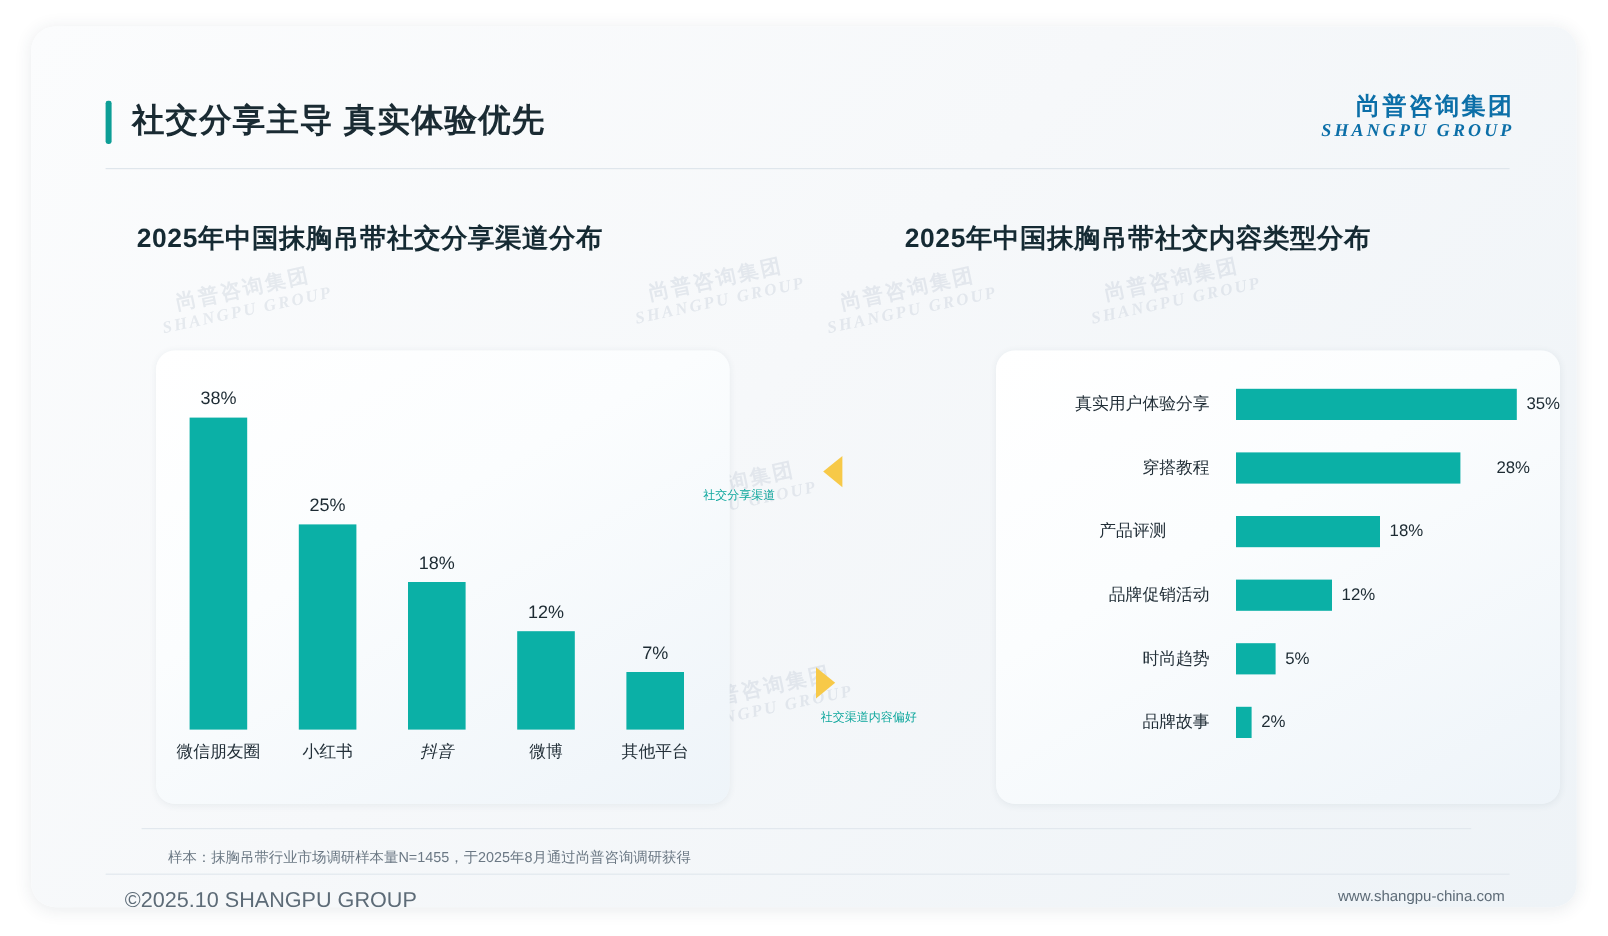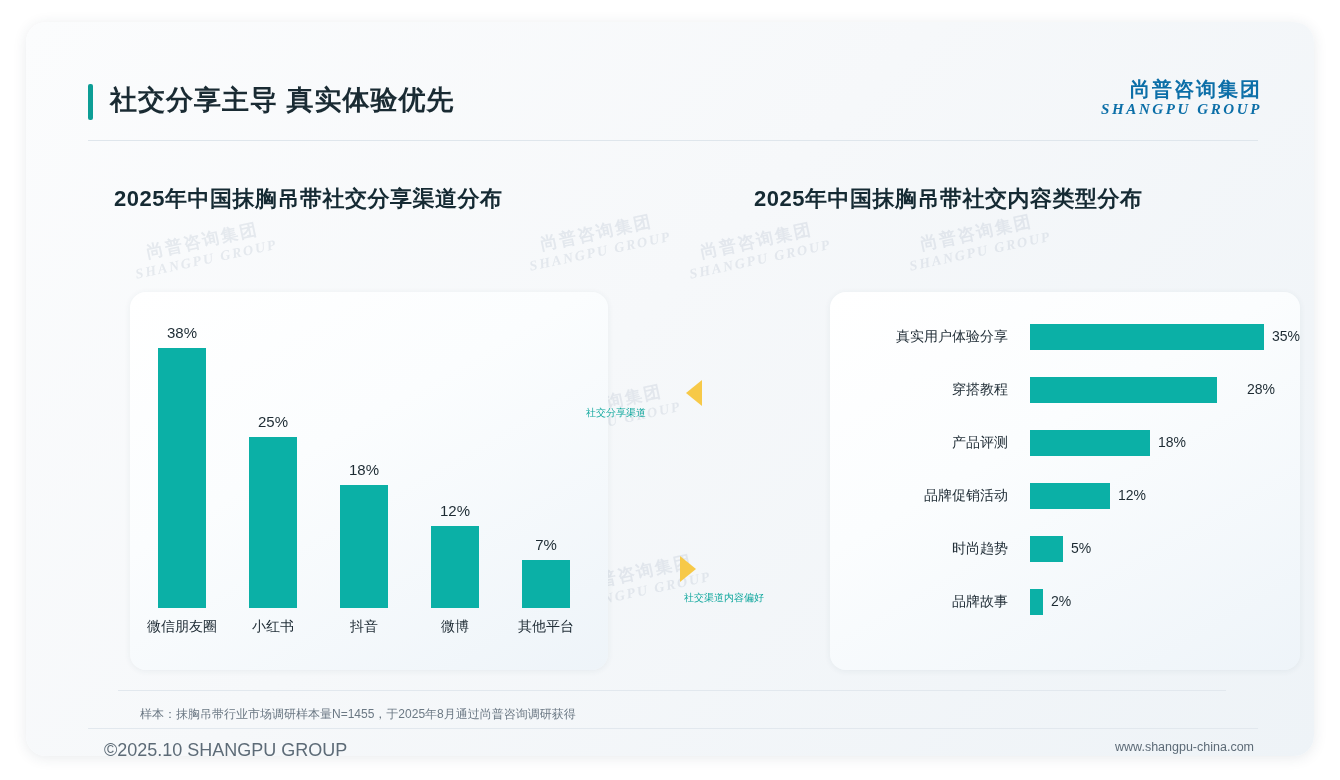--- a/index.html
+++ b/index.html
@@ -259,39 +259,39 @@
     <div class="panel" id="panel-left">
       <div id="vbars">
           <div class="vbar" style="left: 28px; bottom: 62px; height: 260px; width: 48px;"></div>
           <div class="vbar-val" style="left: 17px; top: 32px; text-align: center;">38%</div>
           <div class="vbar-lbl" style="left: 4px; top: 326px;">微信朋友圈</div>
           <div class="vbar" style="left: 119px; bottom: 62px; height: 171px; width: 48px;"></div>
           <div class="vbar-val" style="left: 108px; top: 121px;">25%</div>
           <div class="vbar-lbl" style="left: 95px; top: 326px;">小红书</div>
           <div class="vbar" style="left: 210px; bottom: 62px; height: 123px; width: 48px;"></div>
           <div class="vbar-val" style="left: 199px; top: 169px;">18%</div>
-          <div class="vbar-lbl" style="left: 186px; top: 326px;">抖音</div>
+          <div class="vbar-lbl" style="left: 186px; top: 326px; font-style: italic;">抖音</div>
           <div class="vbar" style="left: 301px; bottom: 62px; height: 82px; width: 48px;"></div>
           <div class="vbar-val" style="left: 290px; top: 210px;">12%</div>
           <div class="vbar-lbl" style="left: 277px; top: 326px;">微博</div>
           <div class="vbar" style="left: 392px; bottom: 62px; height: 48px; width: 48px;"></div>
           <div class="vbar-val" style="left: 381px; top: 244px;">7%</div>
           <div class="vbar-lbl" style="left: 368px; top: 326px;">其他平台</div>
         </div>
     </div>
 
     <div class="panel" id="panel-right">
       <div id="hbars">
           <div class="hbar-lbl" style="left: 18px; top: 36px;">真实用户体验分享</div>
           <div class="hbar" style="left: 200px; top: 32px; width: 234px; height: 26px;"></div>
           <div class="hbar-val" style="left: 442px; top: 36px;">35%</div>
           <div class="hbar-lbl" style="left: 18px; top: 89px;">穿搭教程</div>
           <div class="hbar" style="left: 200px; top: 85px; width: 187px; height: 26px;"></div>
           <div class="hbar-val" style="left: 388px; top: 89px; margin-left: 29px;">28%</div>
-          <div class="hbar-lbl" style="left: 18px; top: 142px;">产品评测</div>
+          <div class="hbar-lbl" style="left: 34px; top: 142px; text-align: center;">产品评测</div>
           <div class="hbar" style="left: 200px; top: 138px; width: 120px; height: 26px;"></div>
           <div class="hbar-val" style="left: 328px; top: 142px;">18%</div>
           <div class="hbar-lbl" style="left: 18px; top: 195px;">品牌促销活动</div>
           <div class="hbar" style="left: 200px; top: 191px; width: 80px; height: 26px;"></div>
           <div class="hbar-val" style="left: 288px; top: 195px;">12%</div>
           <div class="hbar-lbl" style="left: 18px; top: 248px;">时尚趋势</div>
           <div class="hbar" style="left: 200px; top: 244px; width: 33px; height: 26px;"></div>
           <div class="hbar-val" style="left: 241px; top: 248px;">5%</div>
           <div class="hbar-lbl" style="left: 18px; top: 301px;">品牌故事</div>
           <div class="hbar" style="left: 200px; top: 297px; width: 13px; height: 26px;"></div>

